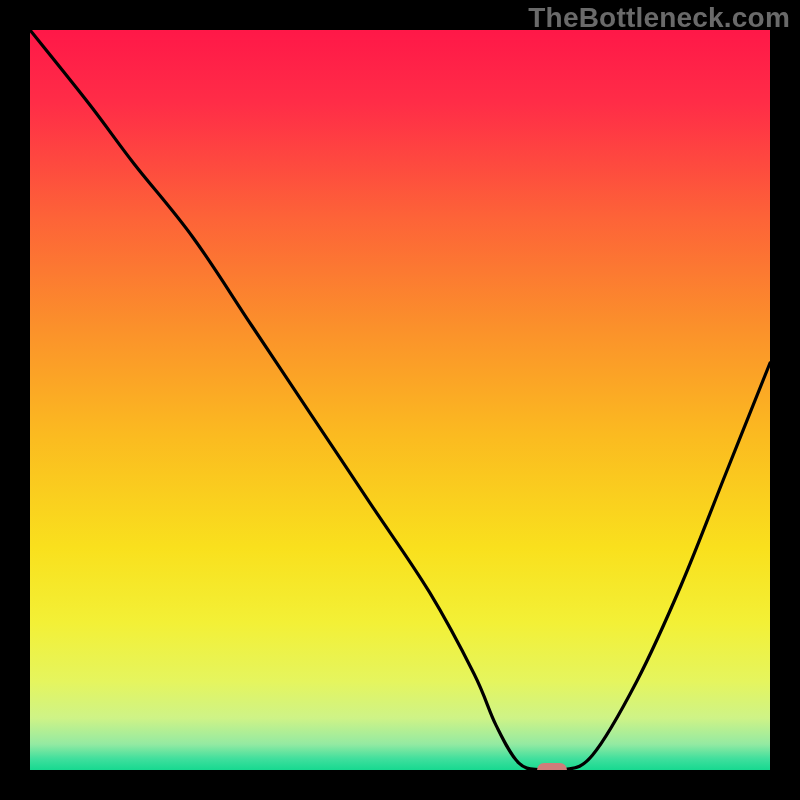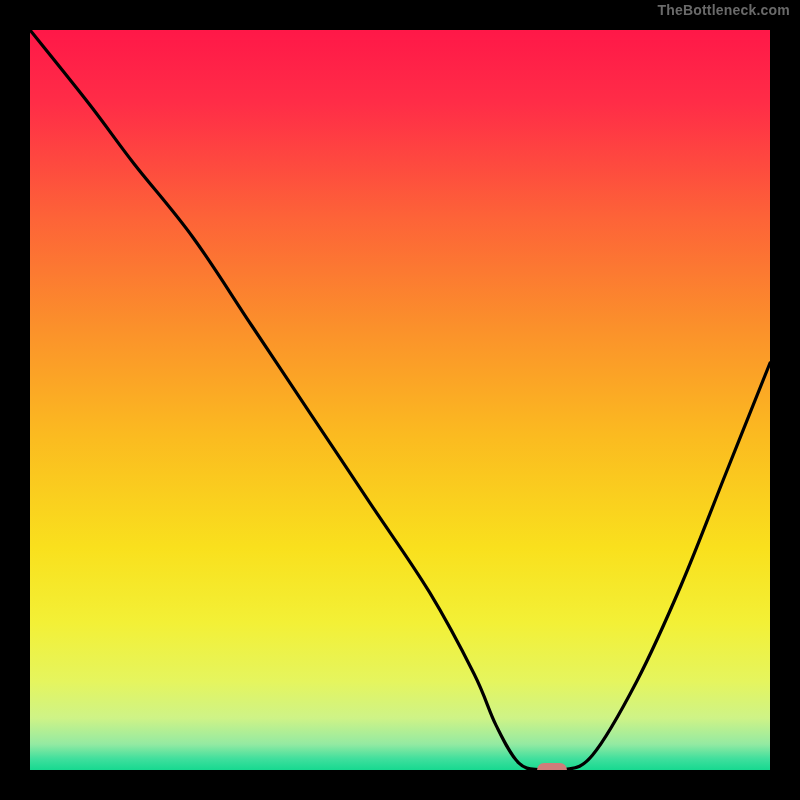--- a/index.html
+++ b/index.html
@@ -46,21 +46,21 @@
     width: 30px;
     height: 14px;
     border-radius: 7px;
     transform: translate(-50%, -50%);
   }
   .watermark {
     position: absolute;
     top: 2px;
     right: 10px;
     font-family: Arial, Helvetica, sans-serif;
-    font-size: 14px;
+    font-size: 28px;
     font-weight: 600;
     letter-spacing: 0.2px;
     color: #6a6a6a;
     user-select: none;
   }
 </style>
 </head>
 <body>
 
 <div class="frame">

